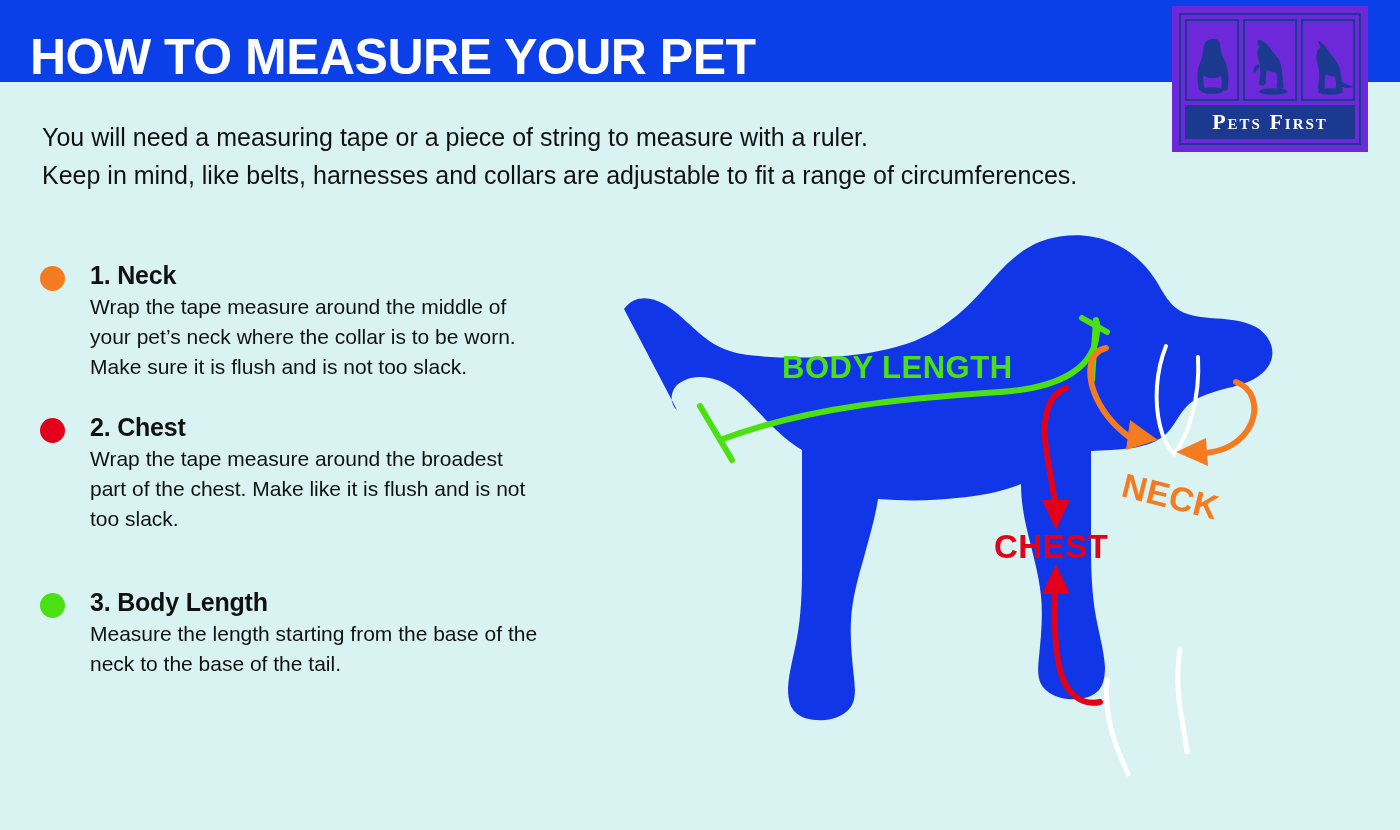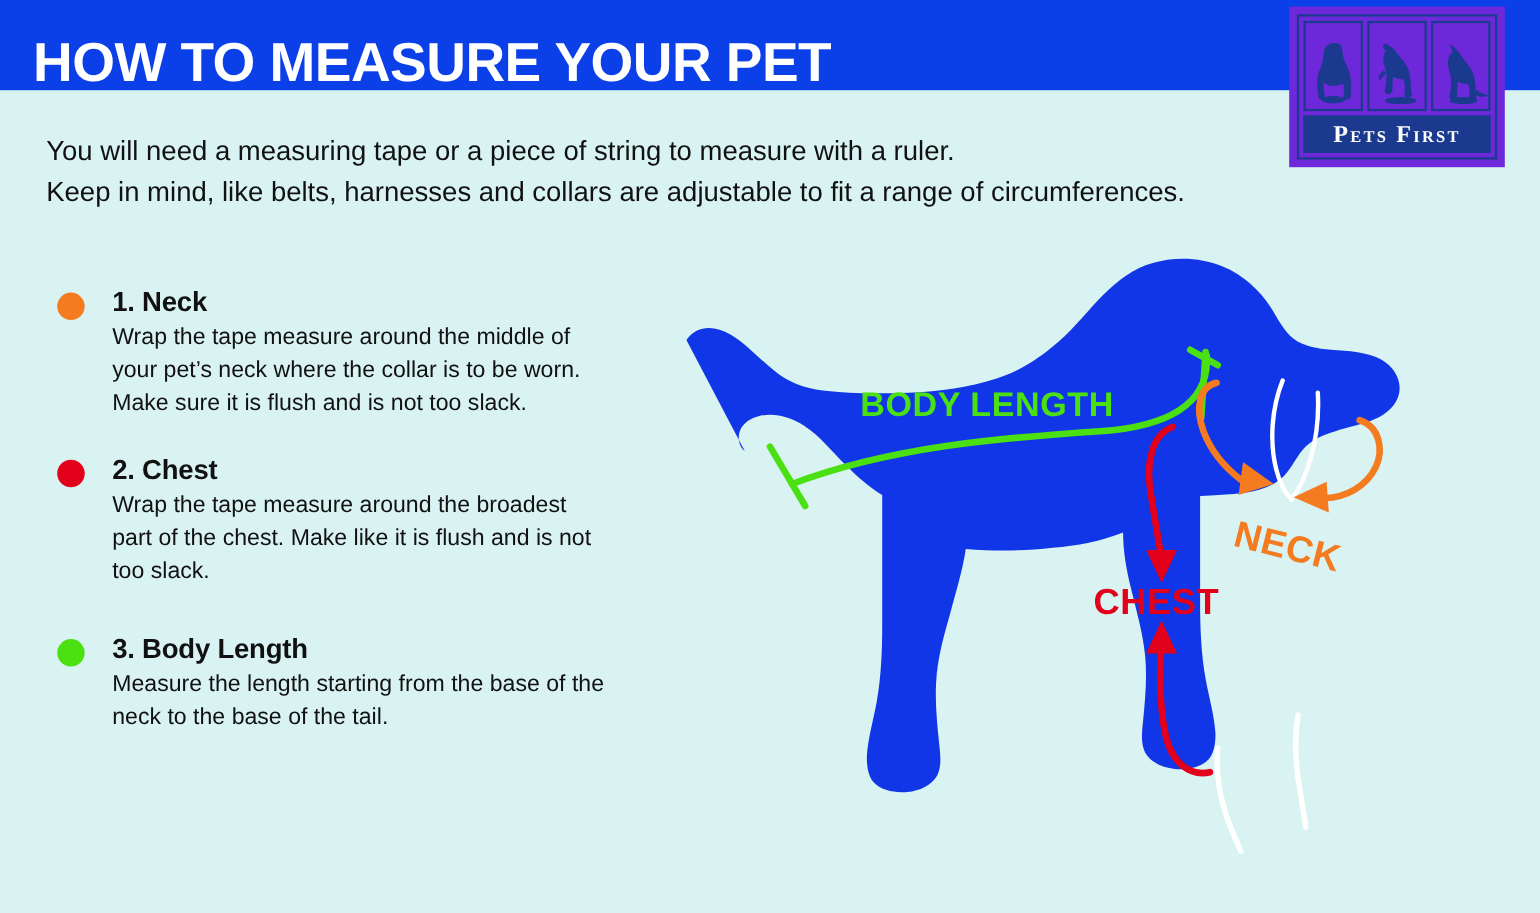--- a/index.html
+++ b/index.html
@@ -97,21 +97,21 @@
   .intro-line {
     font-size: 25px;
     color: #111111;
     line-height: 38px;
     white-space: nowrap;
   }
 
   
   #steps-column {
     position: absolute;
-    left: 52px;
+    left: 40px;
     top: 258px;
     width: 600px;
   }
   .step {
     position: relative;
     margin-bottom: 28px;
   }
   .step-bullet {
     position: absolute;
     left: 0;
@@ -221,21 +221,21 @@
   <div class="step" style="">
     <div class="step-bullet" style="background:#e2001a"></div>
     <div class="step-heading">2. Chest</div>
     <div class="step-body">
       <span>Wrap the tape measure around the broadest</span>
       <span>part of the chest. Make like it is flush and is not</span>
       <span>too slack.</span>
     </div>
   </div>
 
-  <div class="step" style="margin-top:39px">
+  <div class="step" style="margin-top:51px">
     <div class="step-bullet" style="background:#4be012"></div>
     <div class="step-heading">3. Body Length</div>
     <div class="step-body">
       <span>Measure the length starting from the base of the</span>
       <span>neck to the base of the tail.</span>
     </div>
   </div>
 
 </div>
 

